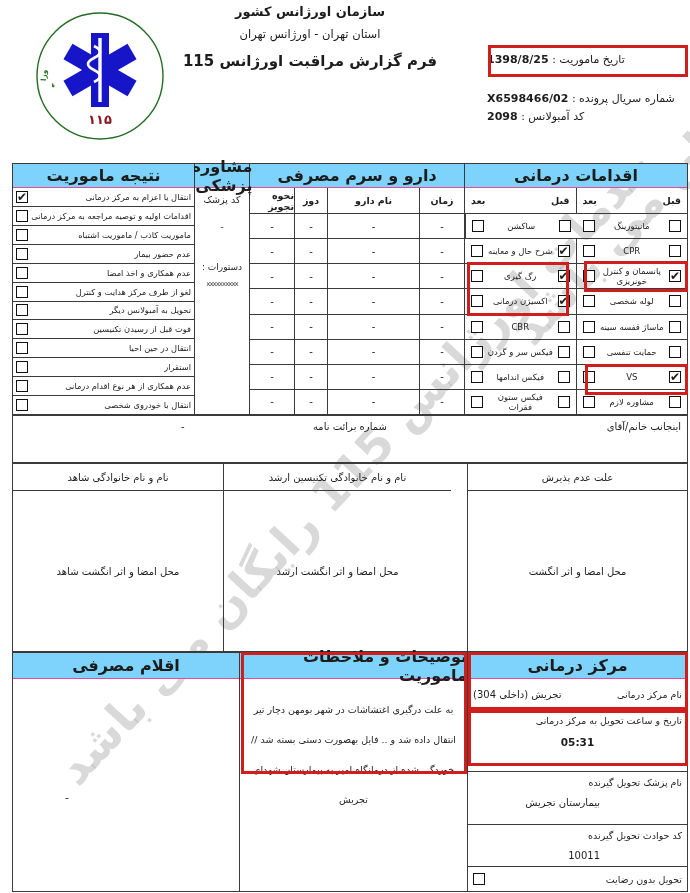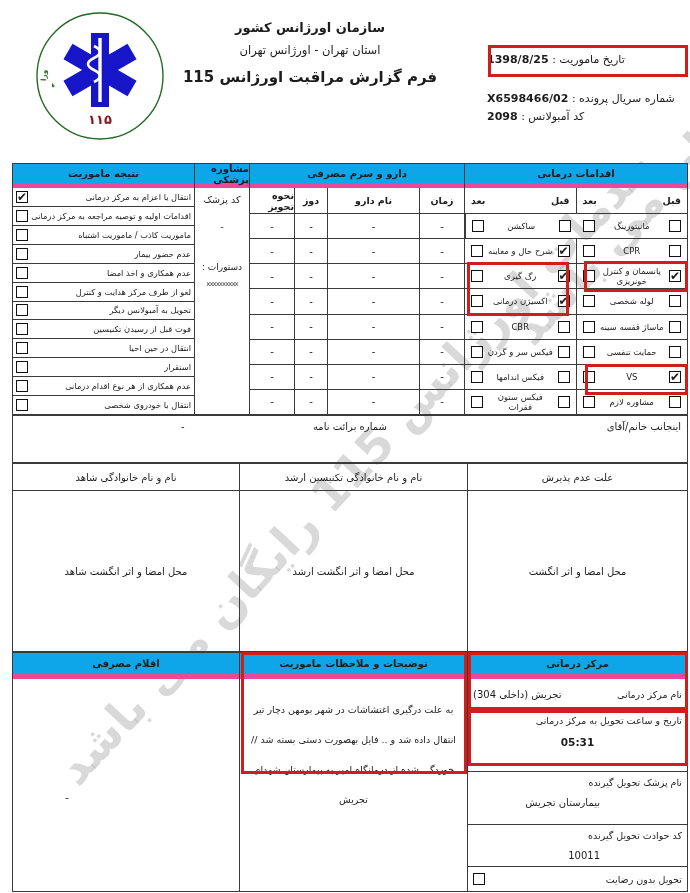--- a/index.html
+++ b/index.html
@@ -6,30 +6,30 @@
   .page{position:relative;width:690px;height:893px;background:#fff;overflow:hidden;
         font-family:"DejaVu Sans",sans-serif;direction:rtl;color:#1c1c1c;}
   
   .wm{position:absolute;font-weight:bold;font-size:46px;color:rgba(145,145,145,.35);
       white-space:nowrap;transform:rotate(-47deg);letter-spacing:3px;pointer-events:none;
       width:880px;text-align:center;z-index:0;}
   .wm1{left:-85px;top:440px;}
   .wm2{left:370px;top:0px;}
   
   .logo{position:absolute;left:34px;top:10px;width:132px;height:132px;z-index:2;}
-  .title-block{position:absolute;left:170px;top:20px;width:280px;text-align:center;z-index:2;}
+  .title-block{position:absolute;left:170px;top:4px;width:280px;text-align:center;z-index:2;}
   .org1{font-size:13px;font-weight:bold;margin-bottom:8px;}
   .org2{font-size:11.5px;margin-bottom:11px;}
   .form-title{font-size:15px;font-weight:bold;}
   .info-line{position:absolute;left:487px;width:201px;text-align:left;font-size:11px;z-index:2;}
   .info-line b{font-weight:bold;}
   .il-date{top:53px;} .il-serial{top:92px;} .il-amb{top:110px;}
   
-  .ghead{background:#0ea5e9;border-bottom:5px solid #ec4899;display:flex;align-items:center;
-         justify-content:center;font-size:10px;font-weight:bold;box-sizing:border-box;}
+  .ghead{background:#7dd3fc;border-bottom:1px solid #ec4899;display:flex;align-items:center;
+         justify-content:center;font-size:16px;font-weight:bold;box-sizing:border-box;}
   .cb{width:12px;height:12px;border:1.6px solid #111;box-sizing:border-box;flex:0 0 auto;
       display:flex;align-items:center;justify-content:center;font-size:12px;font-weight:bold;
       line-height:1;background:#fff;overflow:visible;}
   
   .main-table{position:absolute;left:12px;top:163px;width:676px;height:252px;
               border:1px solid #3a3a3a;box-sizing:border-box;display:flex;z-index:1;background:transparent;}
   .col{height:100%;box-sizing:border-box;border-left:1px solid #3a3a3a;display:flex;flex-direction:column;}
   .col:last-child{border-left:none;}
   .col-treat{width:223px;} .col-drugs{width:215px;} .col-consult{width:55px;} .col-result{flex:1;}
   .col .ghead{height:24px;flex:0 0 24px;}
@@ -63,21 +63,21 @@
                 font-size:10.5px;line-height:19px;box-sizing:border-box;}
   .waiver-row{position:relative;height:26px;font-size:10px;}
   .w-applicant{position:absolute;right:6px;top:5px;}
   .w-number{position:absolute;left:300px;top:5px;}
   .w-dash{position:absolute;left:168px;top:5px;}
   
   .sigs{position:absolute;left:12px;top:463px;width:676px;height:189px;display:flex;
         border:1px solid #3a3a3a;box-sizing:border-box;z-index:1;}
   .sig-col{box-sizing:border-box;border-left:1px solid #3a3a3a;display:flex;flex-direction:column;}
   .sig-col:last-child{border-left:none;text-align:right;}
-  .sig-c0{width:220px;} .sig-c1{width:228px;} .sig-c2{flex:1;}
+  .sig-c0{width:220px;margin-left:16px;} .sig-c1{width:228px;} .sig-c2{flex:1;}
   .sig-head{height:27px;flex:0 0 27px;display:flex;align-items:center;justify-content:center;
             font-size:10px;border-bottom:1px solid #3a3a3a;box-sizing:border-box;}
   .sig-body{flex:1;display:flex;align-items:center;justify-content:center;font-size:10px;}
   
   .bottom{position:absolute;left:12px;top:652px;width:676px;height:240px;display:flex;
           border:1px solid #3a3a3a;box-sizing:border-box;z-index:1;}
   .b-col{box-sizing:border-box;border-left:1px solid #3a3a3a;display:flex;flex-direction:column;}
   .b-col:last-child{border-left:none;}
   .b-right{width:220px;} .b-mid{width:228px;} .b-left{flex:1;}
   .b-col .ghead{height:26px;flex:0 0 26px;}

